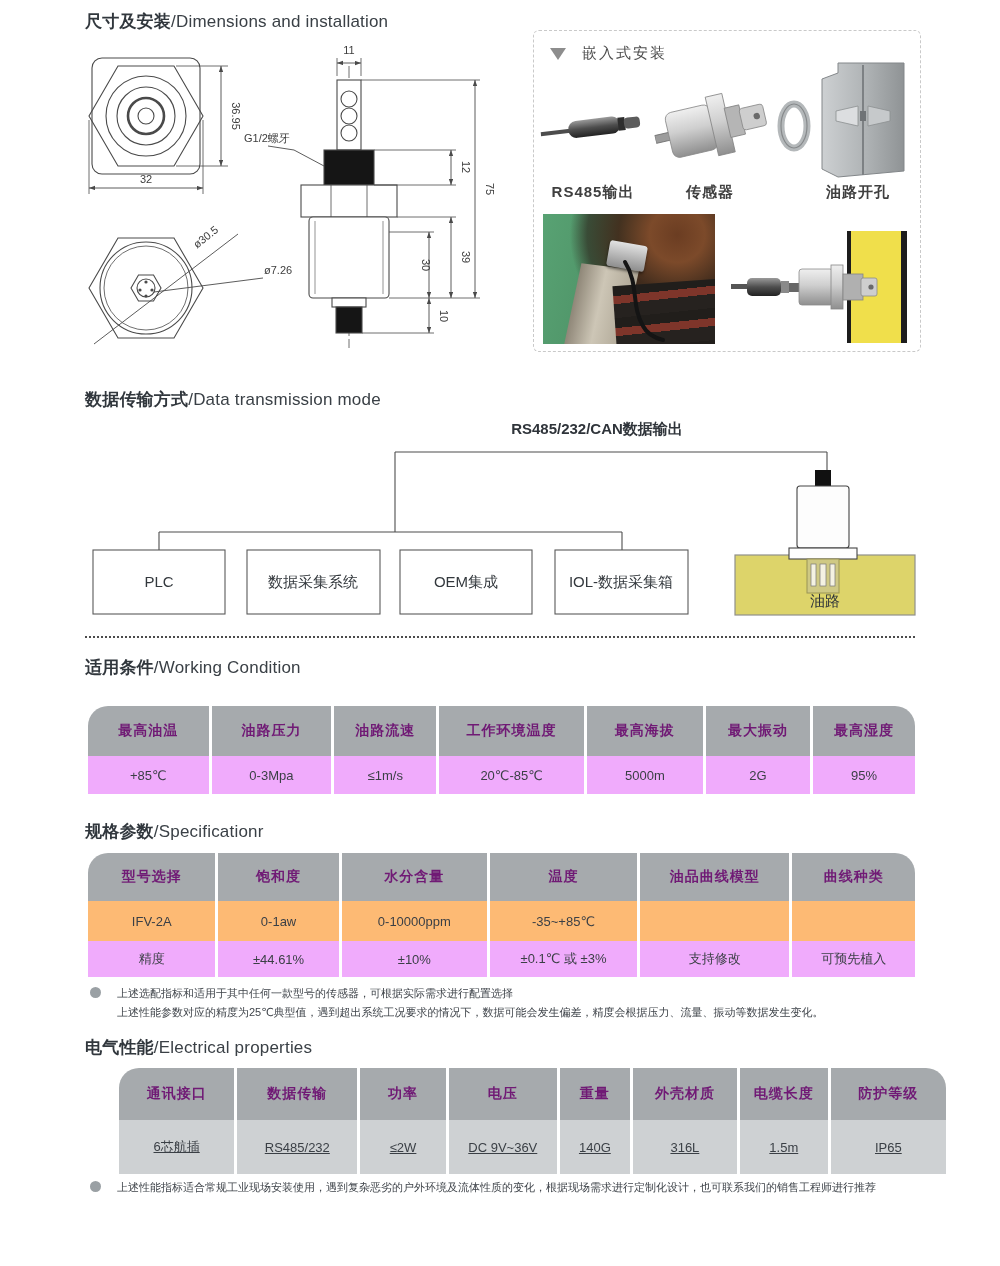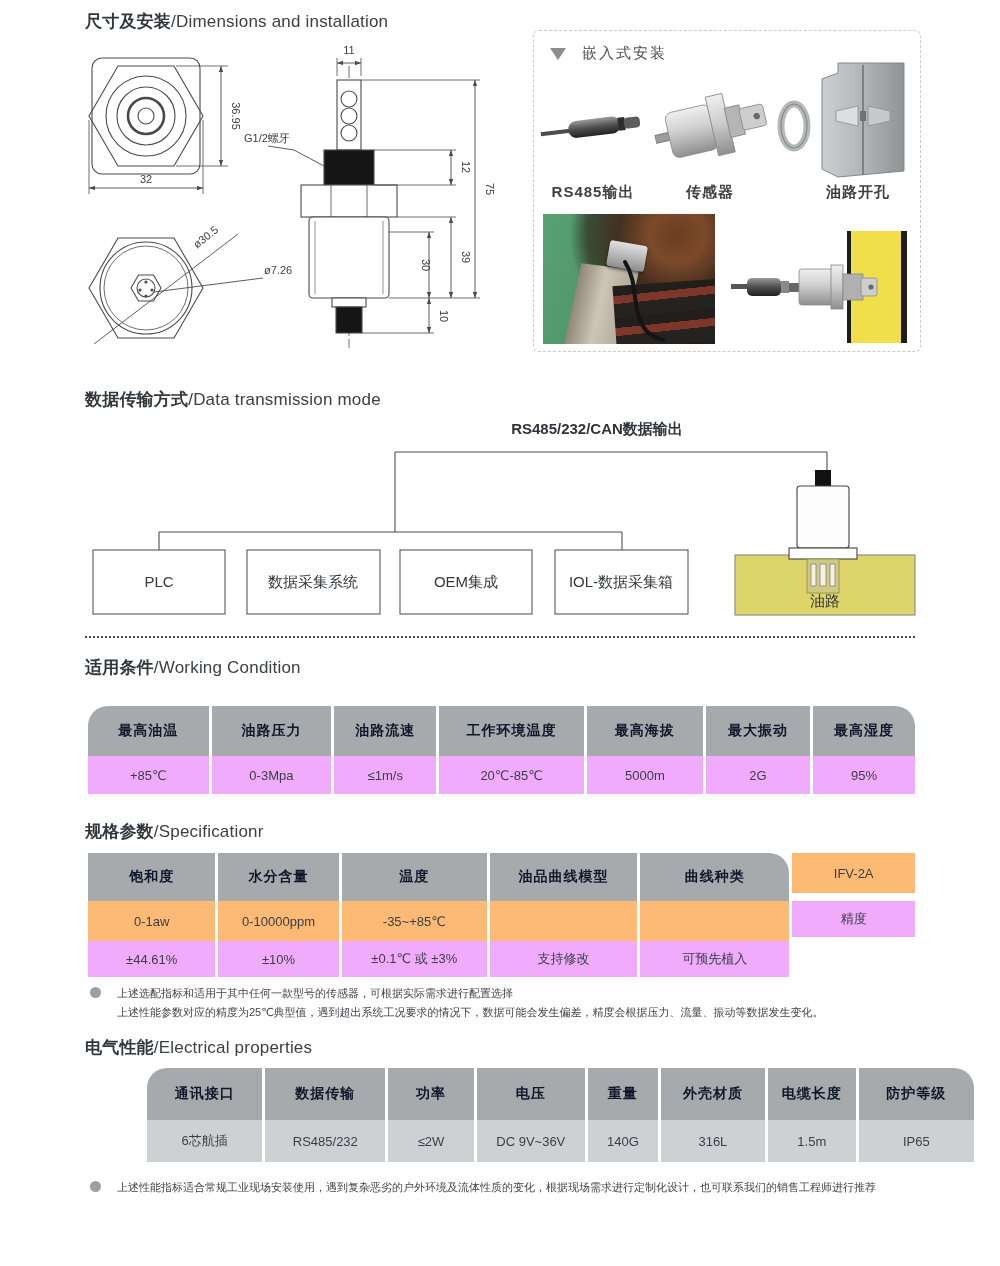--- a/index.html
+++ b/index.html
@@ -4,30 +4,30 @@
 <style>
   html,body{margin:0;padding:0;background:#fff;}
   #page{position:relative;width:1000px;height:1266px;background:#fff;overflow:hidden;
         font-family:"Liberation Sans","DejaVu Sans",sans-serif;color:#31373d;}
   .abs{position:absolute;}
   .sec-title{position:absolute;font-size:17px;letter-spacing:.2px;color:#31373d;white-space:nowrap;}
   .sec-title .zh{font-weight:bold;}
   .sec-title .en{font-weight:normal;color:#3a4046;}
   
   .tbl{position:absolute;display:grid;column-gap:3px;}
-  .th{background:#a6aaad;color:#0f172a;display:flex;align-items:center;justify-content:center;
+  .th{background:#a6aaad;color:#701a75;display:flex;align-items:center;justify-content:center;
       font-size:14px;font-weight:bold;letter-spacing:1px;}
   .td{background:#f0abfc;color:#3a3f45;display:flex;align-items:center;justify-content:center;
       font-size:13px;}
   .td.white{background:#fdba74;}
   .td.mid{background:#ced1d3;}
   .rtl{border-top-left-radius:20px;}
   .rtr{border-top-right-radius:20px;}
   .h50{height:50px;} .h48{height:48px;} .h52{height:52px;}
-  .r38{height:38px;} .r40{height:40px;} .r36{height:36px;} .r42{height:42px;}
+  .r38{height:38px;} .r40{height:40px;} .r36{height:36px;} .r42{height:54px;text-decoration:underline;}
   
   .note{position:absolute;display:flex;align-items:flex-start;}
   .note .dot{width:11px;height:11px;border-radius:50%;background:#9aa0a4;flex:0 0 auto;margin-top:3px;}
   .note .txt{margin-left:16px;font-size:11px;line-height:1.7;color:#3f444a;}
   
   #panel{position:absolute;left:533px;top:30px;width:388px;height:322px;border:1px dashed #c9c9c9;
          border-radius:6px;background:#fff;box-sizing:border-box;}
   #panel .hd{position:absolute;left:16px;top:13px;display:flex;align-items:center;}
   #panel .tri{width:0;height:0;border-left:8px solid transparent;border-right:8px solid transparent;
               border-top:12px solid #8d8d8d;}
@@ -292,20 +292,21 @@
     <div class="td r38">5000m</div>
     <div class="td r38">2G</div>
     <div class="td r38">95%</div>
   </div>
 
   <div class="sec-title" style="left:85px;top:820px;">
     <span class="zh">规格参数</span><span class="en">/Specificationr</span>
   </div>
 
   <div class="tbl" style="left:88px;top:853px;width:827px;grid-template-columns:15.7fr 14.8fr 17.9fr 18.1fr 18.4fr 15.1fr;">
+    <div class="th h48 rtl">型号选择</div>
     <div class="th h48">饱和度</div>
     <div class="th h48">水分含量</div>
     <div class="th h48">温度</div>
     <div class="th h48">油品曲线模型</div>
     <div class="th h48 rtr">曲线种类</div>
     <div class="td white r40">IFV-2A</div>
     <div class="td white r40">0-1aw</div>
     <div class="td white r40">0-10000ppm</div>
     <div class="td white r40">-35~+85℃</div>
     <div class="td white r40"></div>
@@ -323,21 +324,21 @@
     <div class="txt">
       <div>上述选配指标和适用于其中任何一款型号的传感器，可根据实际需求进行配置选择</div>
       <div>上述性能参数对应的精度为25℃典型值，遇到超出系统工况要求的情况下，数据可能会发生偏差，精度会根据压力、流量、振动等数据发生变化。</div>
     </div>
   </div>
 
   <div class="sec-title" style="left:85px;top:1036px;">
     <span class="zh">电气性能</span><span class="en">/Electrical properties</span>
   </div>
 
-  <div class="tbl" style="left:100px;top:1068px;width:827px;grid-template-columns:14.3fr 14.9fr 10.6fr 13.4fr 8.7fr 12.9fr 10.9fr 14.3fr;padding-left:47px;">
+  <div class="tbl" style="left:72px;top:1068px;width:827px;grid-template-columns:14.3fr 14.9fr 10.6fr 13.4fr 8.7fr 12.9fr 10.9fr 14.3fr;padding-left:47px;">
     <div class="th h52 rtl">通讯接口</div>
     <div class="th h52">数据传输</div>
     <div class="th h52">功率</div>
     <div class="th h52">电压</div>
     <div class="th h52">重量</div>
     <div class="th h52">外壳材质</div>
     <div class="th h52">电缆长度</div>
     <div class="th h52 rtr">防护等级</div>
     <div class="td mid r42">6芯航插</div>
     <div class="td mid r42">RS485/232</div>

